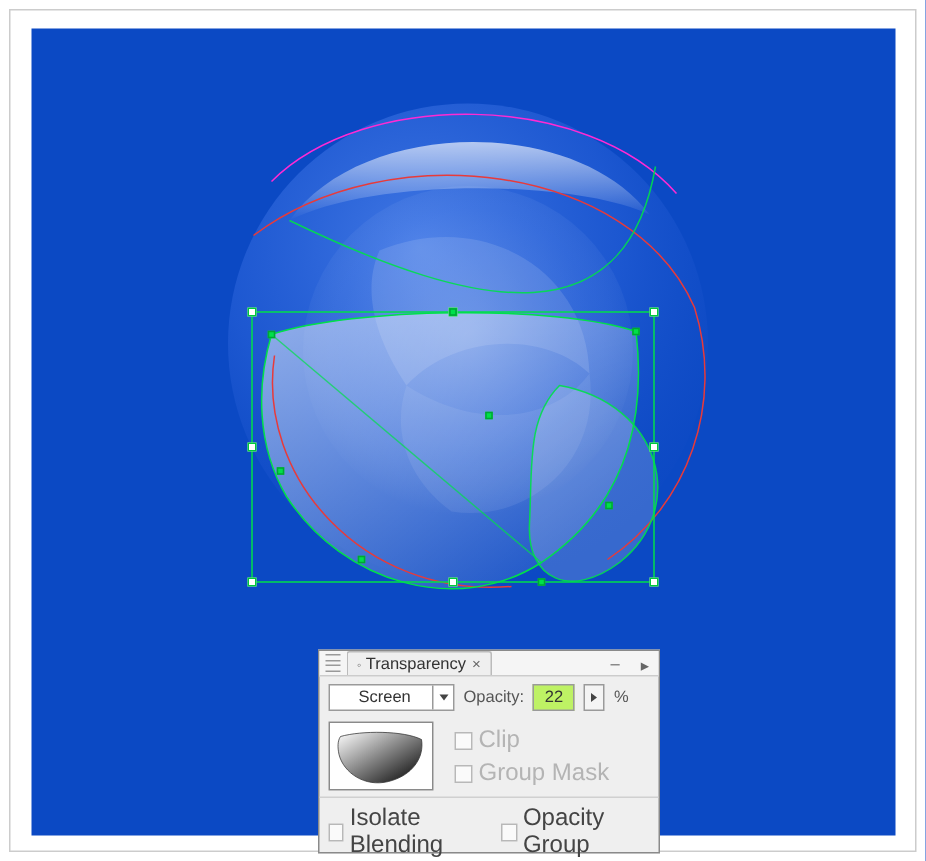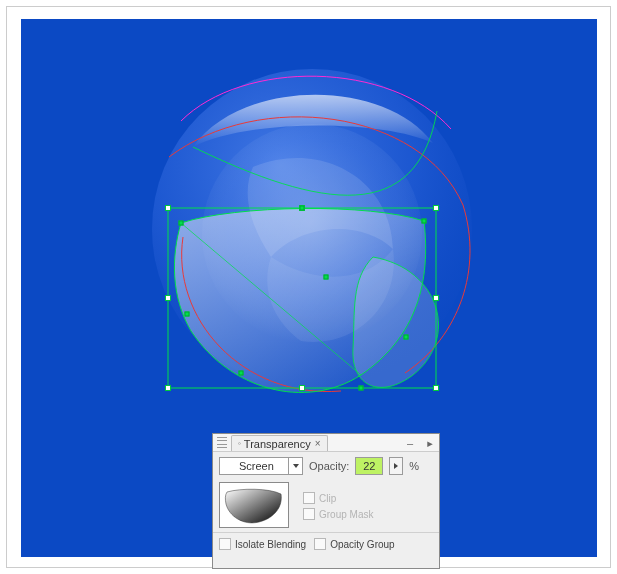--- a/index.html
+++ b/index.html
@@ -123,21 +123,21 @@
     background:#fff; border:1px solid #8a8a8a;
     padding:3px;
   }
   .swatch {
     width: 62px; height: 38px;
     position:relative; overflow:hidden;
     background:#fff;
   }
   .swatch svg { position:absolute; inset:0; }
   .check-col { display:flex; flex-direction:column; gap:4px; margin-top:2px;}
-  .chk { display:flex; align-items:center; gap:4px; color:#b4b4b4; font-size:10px;}
+  .chk { display:flex; align-items:center; gap:4px; color:#b4b4b4; font-size:16px;}
   .chk .box {
     width:12px; height:12px; border:1px solid #b8b8b8; background:#fafafa;
   }
   .panel-foot {
     border-top:1px solid #d0d0d0;
     padding:5px 6px;
     display:flex; align-items:center; gap:8px;
     color:#444;
   }
   .panel-foot .chk { color:#444; }

